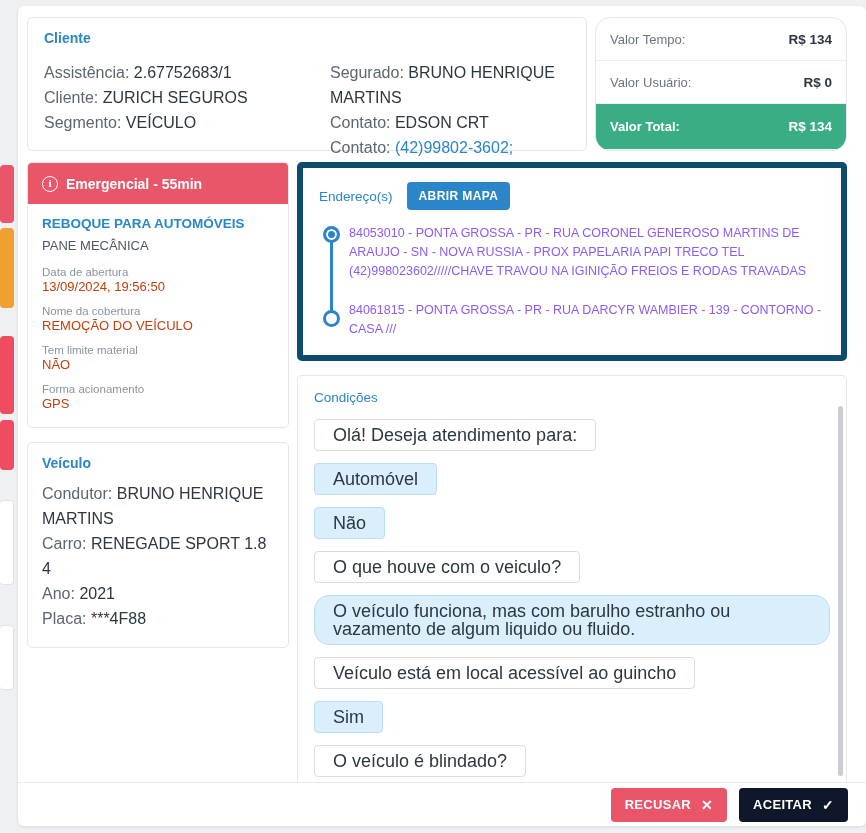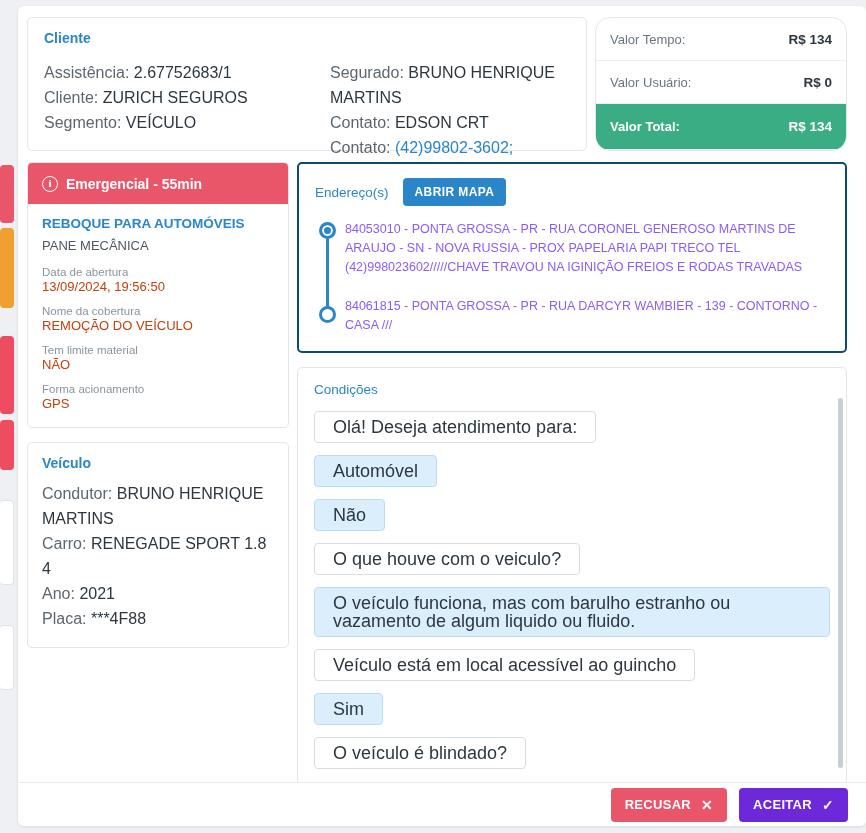--- a/index.html
+++ b/index.html
@@ -128,21 +128,21 @@
     border-radius: 5px;
     background: #fff;
     padding: 12px 14px 16px 14px;
   }
   .veic-card .kv { line-height: 25px; }
 
   
   .right-col { position: absolute; left: 297px; top: 162px; width: 550px; }
 
   .addr-card {
-    border: 2px solid #0c4a6e;
+    border: 6px solid #0c4a6e;
     border-radius: 5px;
     background: #fff;
     padding: 14px 16px 16px 16px;
     position: relative;
   }
   .addr-head { display: flex; align-items: center; gap: 14px; margin-bottom: 14px; }
   .addr-head .lbl { color: #2a86c8; font-size: 13.5px; }
   .map-btn {
     background: #2a86c8; color: #fff;
     border: none; border-radius: 4px;
@@ -189,21 +189,21 @@
     padding: 6px 18px;
     margin-bottom: 12px;
     border: 1px solid #d8dde2;
     background: #fff;
     color: #2d3740;
   }
   .bubble.answer {
     background: #daeefc;
     border-color: #bcdcf2;
   }
-  .bubble.wide { display: block; }
+  .bubble.wide { display: block; border-radius: 15px; }
   .scrollbar {
     position: absolute; right: 3px; top: 30px;
     width: 5px; height: 370px;
     background: #c9ced4; border-radius: 3px;
   }
 
   
   .footer {
     position: absolute; left: 18px; bottom: 7px;
     width: 848px; height: 44px;
@@ -216,21 +216,21 @@
   .btn {
     display: inline-flex; align-items: center; gap: 10px;
     border: none; border-radius: 4px;
     color: #fff; font-size: 13px; font-weight: bold;
     padding: 9px 14px;
     cursor: pointer;
     letter-spacing: .3px;
     font-family: "Liberation Sans", sans-serif;
   }
   .btn.refuse { background: #e9566a; }
-  .btn.accept { background: #6d28d9; }
+  .btn.accept { background: #0f172a; }
   .btn .glyph { font-size: 14px; font-weight: bold; }
 </style>
 </head>
 <body>
 
 <div class="app">
 
   <div class="edge-stub red" style="top:165px;height:58px;"></div>
   <div class="edge-stub orange" style="top:228px;height:80px;"></div>
   <div class="edge-stub red2" style="top:336px;height:78px;"></div>

